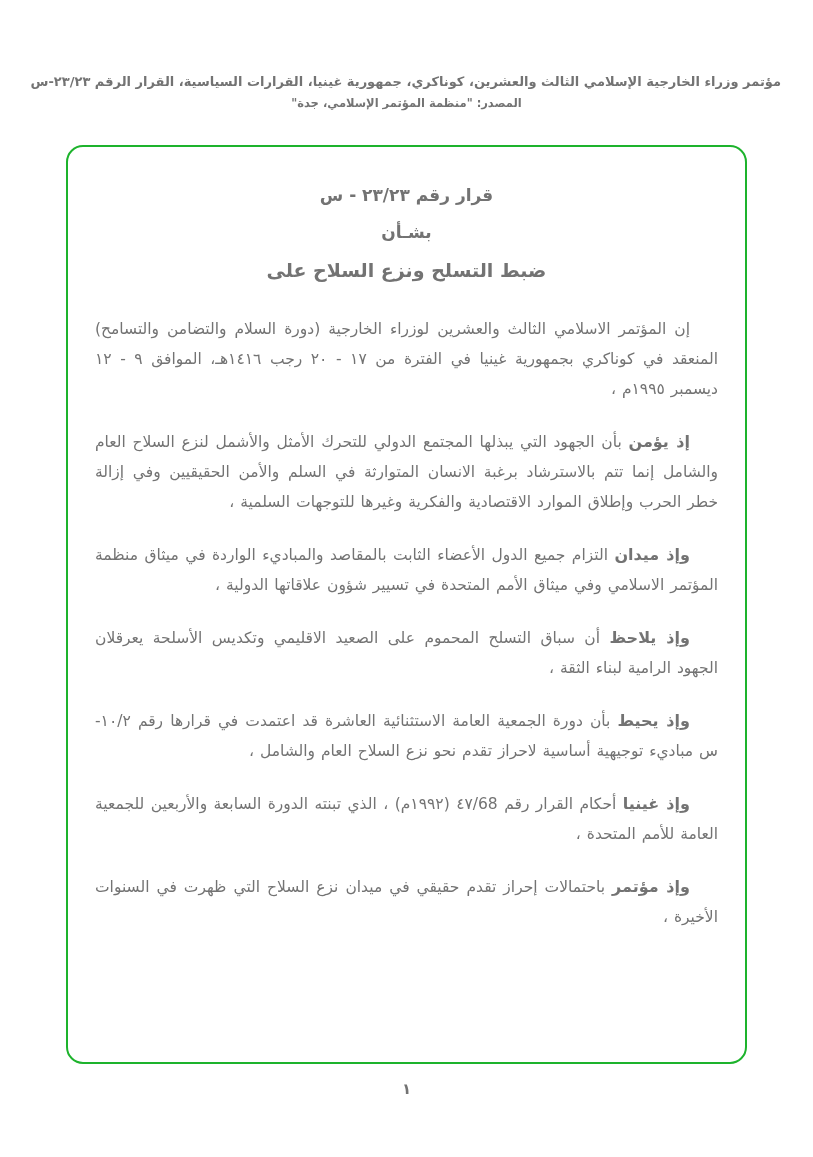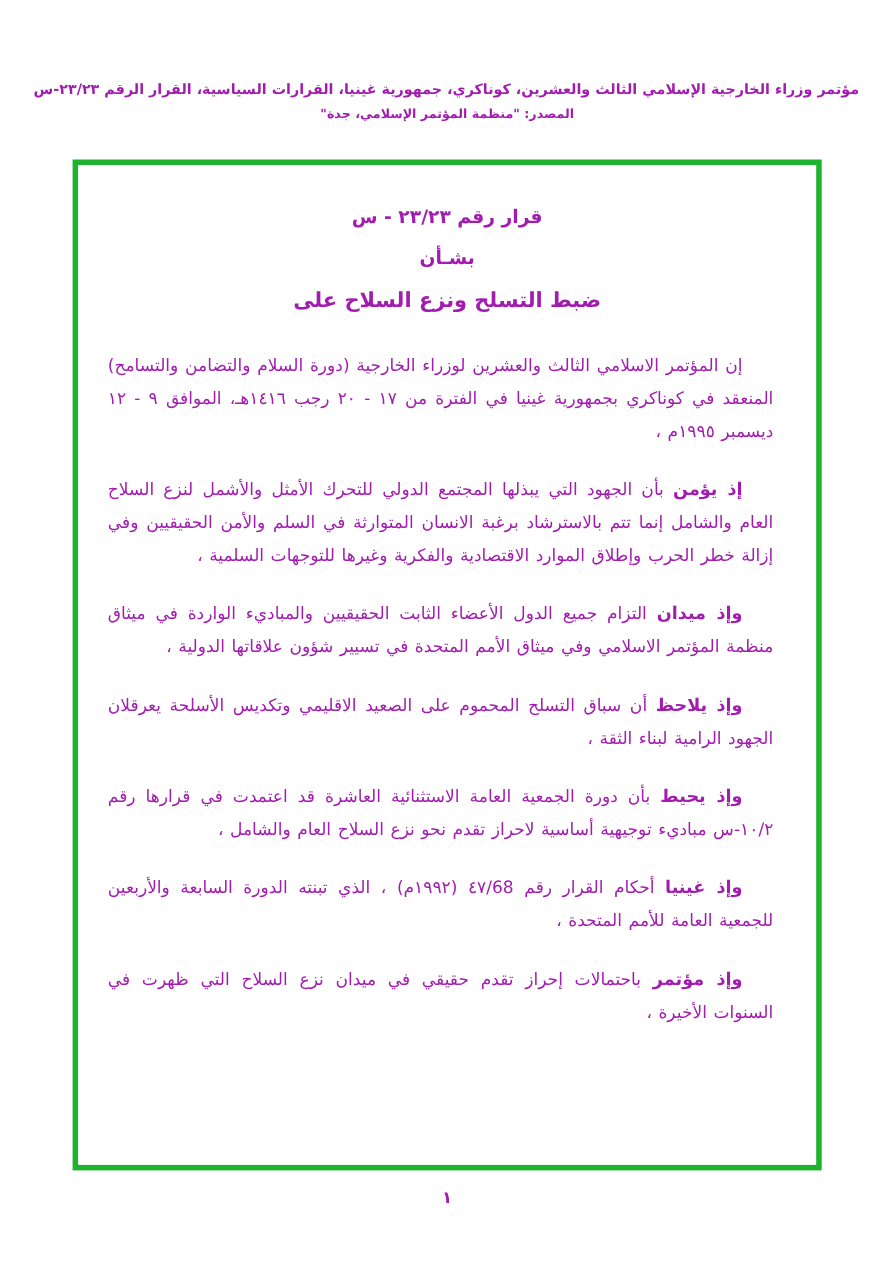--- a/index.html
+++ b/index.html
@@ -2,21 +2,21 @@
 <html lang="ar"><head>
 <meta charset="utf-8">
 <style>
   html, body { margin: 0; padding: 0; background: #ffffff; }
   .page {
     position: relative;
     width: 813px;
     height: 1157px;
     background: #ffffff;
     font-family: "DejaVu Sans", sans-serif;
-    color: #a21caf;
+    color: #737373;
     overflow: hidden;
   }
   .header {
     position: absolute;
     top: 74px;
     left: 32px;
     right: 32px;
     direction: rtl;
     text-align: center;
   }
@@ -31,22 +31,22 @@
     font-weight: bold;
     margin-top: 7px;
   }
   .green-box {
     position: absolute;
     top: 145px;
     left: 66px;
     width: 681px;
     height: 919px;
     box-sizing: border-box;
-    border: 5px solid #a21caf;
-    border-radius: 0;
+    border: 2px solid #a21caf;
+    border-radius: 17px;
     padding: 30px 27px 0 27px;
     direction: rtl;
     overflow: hidden;
   }
   .title-block {
     text-align: center;
     margin-top: 8px;
   }
   .title-sm {
     font-size: 17px;
@@ -57,21 +57,21 @@
     font-size: 19px;
     font-weight: bold;
     margin-bottom: 15px;
   }
   .doc-body { margin-top: 33px; }
   .para {
     direction: rtl;
     text-align: justify;
     font-size: 15.5px;
     line-height: 30px;
-    margin: 0 12px 23px 0;
+    margin: 0 0 23px 0;
     text-indent: 28px;
     word-spacing: 1px;
   }
   .clause-lead {
     font-weight: bold;
     font-size: 16px;
   }
   .page-number {
     position: absolute;
     top: 1080px;
@@ -97,21 +97,21 @@
 
     <div class="title-block">
       <div class="title-sm">قرار رقم ٢٣/٢٣ - س</div>
       <div class="title-sm">بشـأن</div>
       <div class="title-lg">ضبط التسلح ونزع السلاح على</div>
     </div>
 
     <div class="doc-body">
       <p class="para"><span class="clause-lead"></span><span>إن المؤتمر الاسلامي الثالث والعشرين لوزراء الخارجية (دورة السلام والتضامن والتسامح) المنعقد في كوناكري بجمهورية غينيا في الفترة من ١٧ - ٢٠ رجب ١٤١٦هـ، الموافق ٩ - ١٢ ديسمبر ١٩٩٥م ،</span></p>
       <p class="para"><span class="clause-lead">إذ يؤمن</span><span> بأن الجهود التي يبذلها المجتمع الدولي للتحرك الأمثل والأشمل لنزع السلاح العام والشامل إنما تتم بالاسترشاد برغبة الانسان المتوارثة في السلم والأمن الحقيقيين وفي إزالة خطر الحرب وإطلاق الموارد الاقتصادية والفكرية وغيرها للتوجهات السلمية ،</span></p>
-      <p class="para"><span class="clause-lead">وإذ ميدان</span><span> التزام جميع الدول الأعضاء الثابت الحقيقيين والمباديء الواردة في ميثاق منظمة المؤتمر الاسلامي وفي ميثاق الأمم المتحدة في تسيير شؤون علاقاتها الدولية ،</span></p>
+      <p class="para"><span class="clause-lead">وإذ ميدان</span><span> التزام جميع الدول الأعضاء الثابت بالمقاصد والمباديء الواردة في ميثاق منظمة المؤتمر الاسلامي وفي ميثاق الأمم المتحدة في تسيير شؤون علاقاتها الدولية ،</span></p>
       <p class="para"><span class="clause-lead">وإذ يلاحظ</span><span> أن سباق التسلح المحموم على الصعيد الاقليمي وتكديس الأسلحة يعرقلان الجهود الرامية لبناء الثقة ،</span></p>
       <p class="para"><span class="clause-lead">وإذ يحيط</span><span> بأن دورة الجمعية العامة الاستثنائية العاشرة قد اعتمدت في قرارها رقم ١٠/٢-س مباديء توجيهية أساسية لاحراز تقدم نحو نزع السلاح العام والشامل ،</span></p>
       <p class="para"><span class="clause-lead">وإذ غينيا</span><span> أحكام القرار رقم ٤٧/68 (١٩٩٢م) ، الذي تبنته الدورة السابعة والأربعين للجمعية العامة للأمم المتحدة ،</span></p>
       <p class="para"><span class="clause-lead">وإذ مؤتمر</span><span> باحتمالات إحراز تقدم حقيقي في ميدان نزع السلاح التي ظهرت في السنوات الأخيرة ،</span></p>
     </div>
 
   </div>
 
   <div class="page-number">١</div>
 

